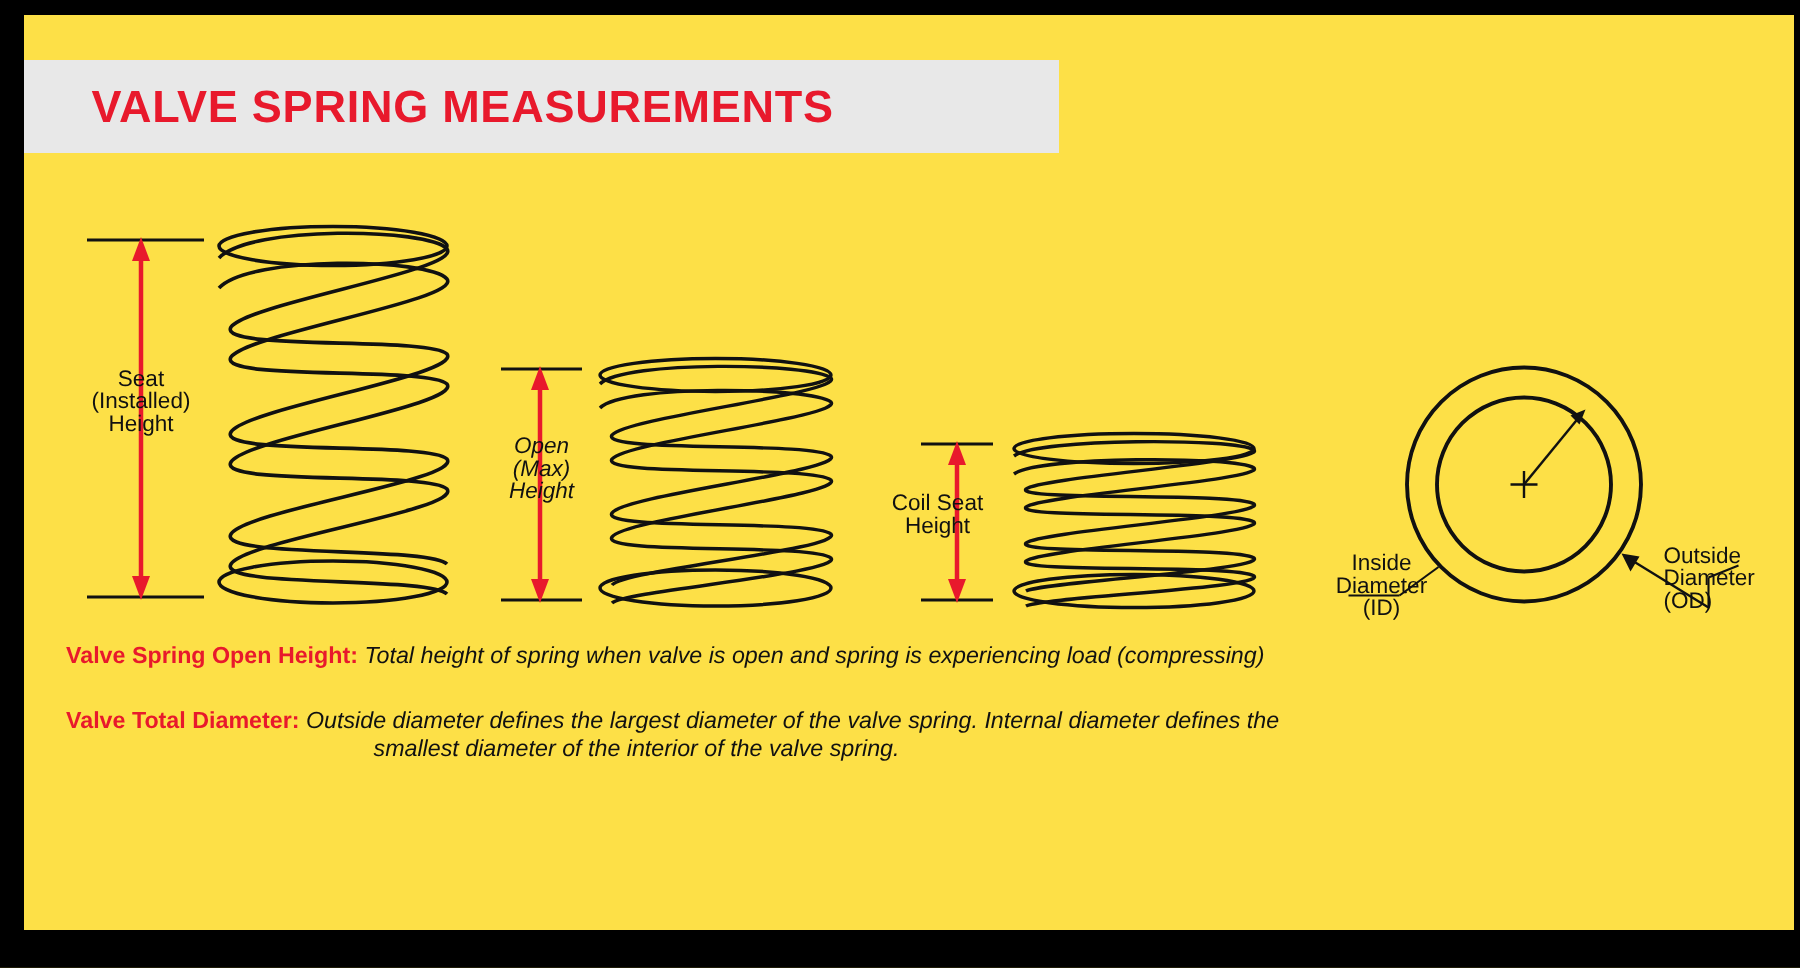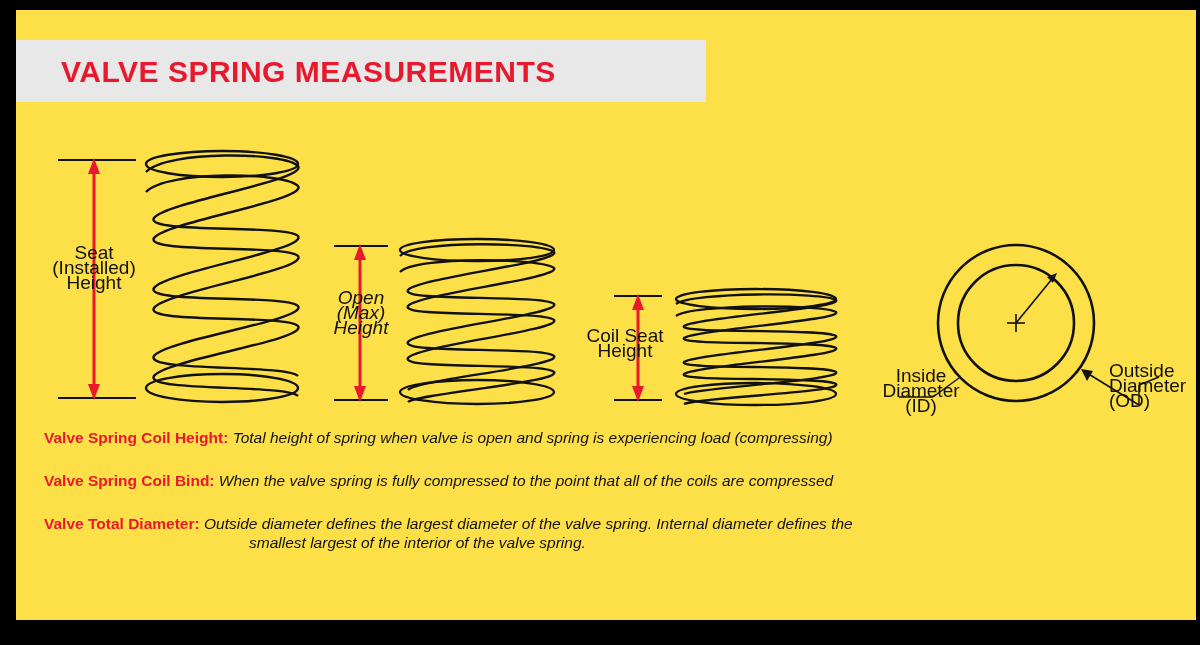--- a/index.html
+++ b/index.html
@@ -50,21 +50,21 @@
   
   .diagram {
     position: absolute;
     left: 0;
     top: 110px;
     width: 1180px;
     height: 310px;
   }
   .lbl {
     position: absolute;
-    font-size: 19px;
+    font-size: 15px;
     color: #111111;
     line-height: 15px;
     text-align: center;
     white-space: nowrap;
   }
   .lbl-right {
     text-align: left;
   }
   
   .notes {
@@ -196,28 +196,24 @@
       <div class="lbl lbl-right" style="left:1093px; top:243px; width:100px;">
         <div>Outside</div>
         <div>Diameter</div>
         <div>(OD)</div>
       </div>
 
     </div>
 
     <div class="notes">
       <p class="note">
-        <span class="term">Valve Spring Coil Height:</span>
+        <span class="term">Valve Spring Open Height:</span>
         <span>Total height of spring when valve is open and spring is experiencing load (compressing)</span>
-      </p>
-      <p class="note">
-        <span class="term">Valve Spring Coil Bind:</span>
-        <span>When the valve spring is fully compressed to the point that all of the coils are compressed</span>
       </p>
       <p class="note">
         <span class="term">Valve Total Diameter:</span>
         <span>Outside diameter defines the largest diameter of the valve spring. Internal diameter defines the</span>
-        <span class="cont">smallest largest of the interior of the valve spring.</span>
+        <span class="cont">smallest diameter of the interior of the valve spring.</span>
       </p>
     </div>
 
   </div>
 </div>
 
 </body></html>

